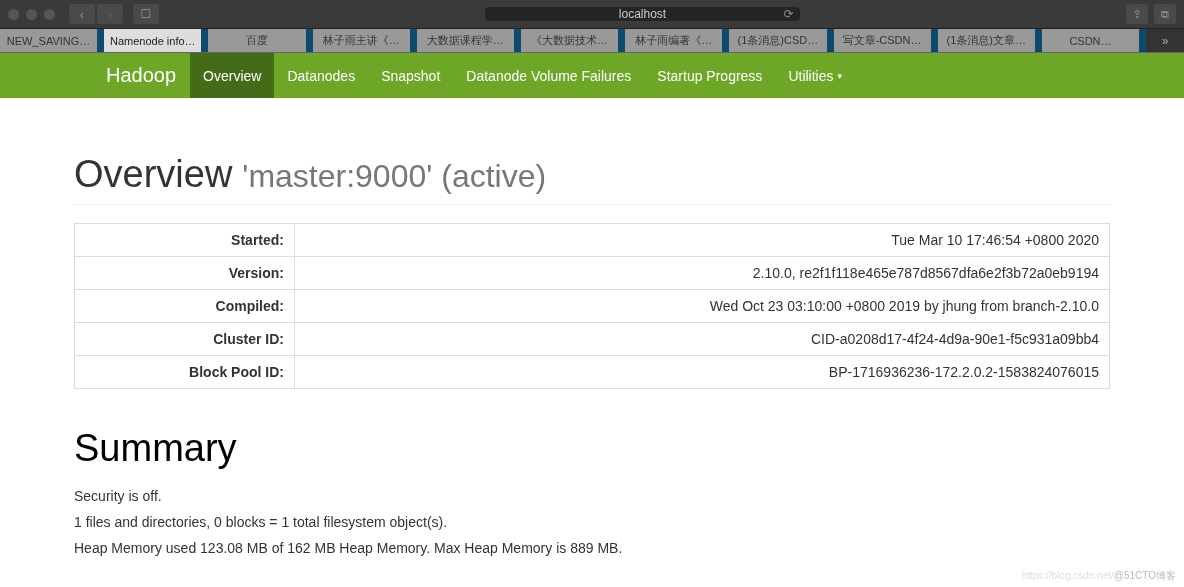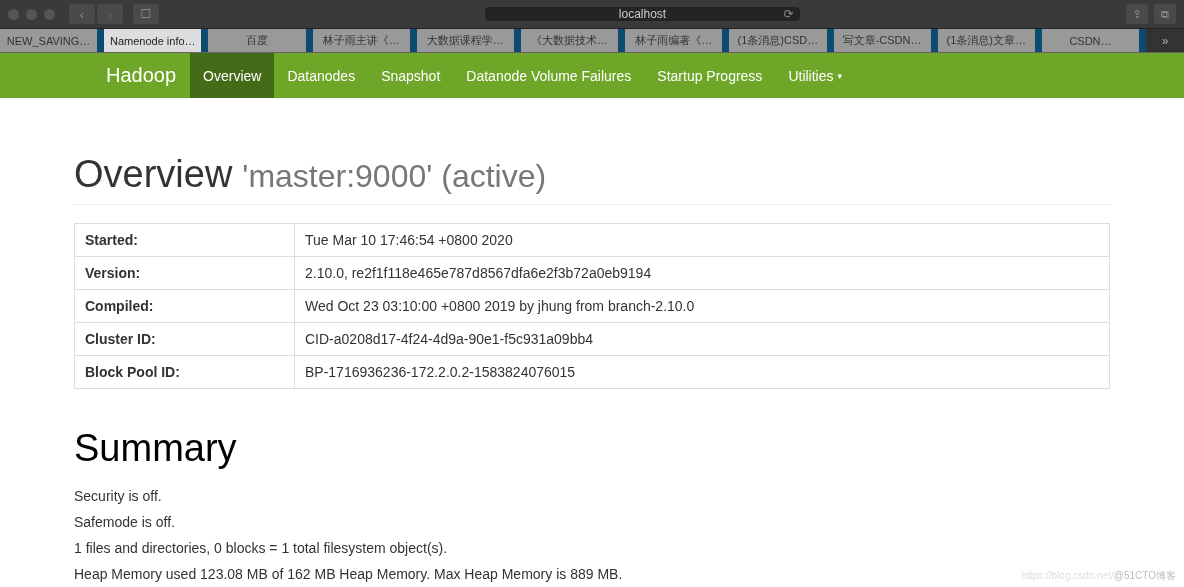--- a/index.html
+++ b/index.html
@@ -88,21 +88,21 @@
     .page-header h1 {
       font-size: 38px; font-weight: 500; color: #333; display: inline;
     }
     .page-header small {
       font-size: 32px; color: #777; font-weight: 400; margin-left: 6px;
     }
     table.info-table {
       width: 100%; border-collapse: collapse; margin-bottom: 22px;
     }
     table.info-table td, table.info-table th {
-      border: 1px solid #ddd; padding: 8px 10px; text-align: left;
+      border: 1px solid #ddd; padding: 8px 10px; text-align: right;
       font-size: 14px; color: #333;
     }
     table.info-table th {
       font-weight: 700; width: 220px;
     }
     h1.summary {
       font-size: 38px; font-weight: 500; color: #000000; margin-top: 38px;
       margin-bottom: 18px;
     }
     p.body-text {
@@ -195,20 +195,19 @@
     <tr>
       <th>Block Pool ID:</th>
       <td>BP-1716936236-172.2.0.2-1583824076015</td>
     </tr>
   </tbody>
     </table>
 
   <h1 class="summary">Summary</h1>
 
   <p class="body-text">Security is off.</p>
-  <p class="body-text">Safemode is off.</p>
   <p class="body-text">1 files and directories, 0 blocks = 1 total filesystem object(s).</p>
   <p class="body-text">Heap Memory used 123.08 MB of 162 MB Heap Memory. Max Heap Memory is 889 MB.</p>
 </div>
 
 <div class="watermark">
   <span class="faint">https://blog.csdn.net/</span><span>@51CTO博客</span>
 </div>
 
 </body></html>

